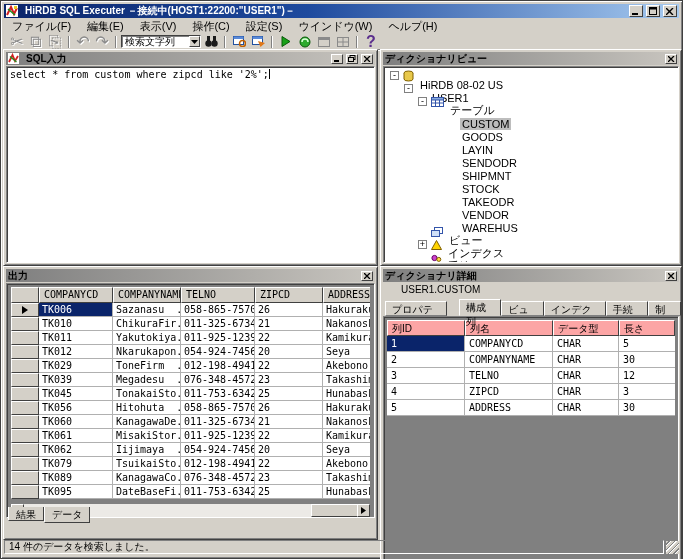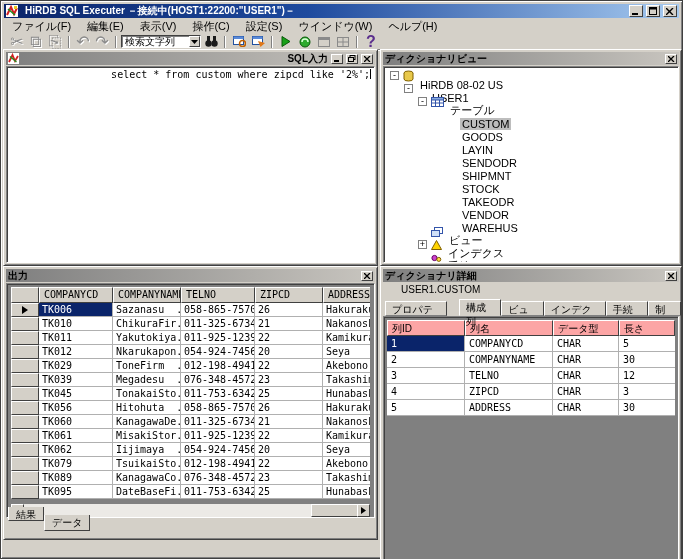--- a/index.html
+++ b/index.html
@@ -39,21 +39,21 @@
     border-color:#fff #404040 #404040 #fff; box-shadow:inset 1px 1px 0 #d4d0c8, inset -1px -1px 0 #808080; }
   .ptitle { position:absolute; left:2px; top:2px; right:2px; height:13px;
     background:linear-gradient(90deg,#7f7f7f,#c8c5bf); display:flex; align-items:center;
     gap:3px; padding:0 2px; font-size:10px; font-weight:bold; color:#000; }
   .ptitle .pt { flex:1; white-space:nowrap; overflow:hidden; }
   .pbtn { width:12px; height:10px; background:#d4d0c8; border:1px solid;
     border-color:#fff #404040 #404040 #fff; display:flex; align-items:center; justify-content:center; flex:none; }
   .sunken { background:#fff; border:1px solid; border-color:#808080 #fff #fff #808080;
     box-shadow:inset 1px 1px 0 #404040; }
 
-  #sql-panel  { left:2px;   top:48px;  width:375px; height:217px;text-align:right; }
+  #sql-panel  { left:2px;   top:48px;  width:375px; height:217px; }
   #dict-panel { left:379px; top:48px;  width:302px; height:217px; }
   #out-panel  { left:2px;   top:265px; width:375px; height:274px; }
   #det-panel  { left:379px; top:265px; width:302px; height:338px; }
 
   .sqlbody { position:absolute; left:2px; top:16px; right:2px; bottom:2px;
     font-family:"DejaVu Sans Mono", monospace; font-size:10px; padding:2px 3px; overflow:hidden; }
   .caret { display:inline-block; width:1px; height:10px; background:#000; vertical-align:-1px; }
 
   
   .treebody { position:absolute; left:2px; top:16px; right:2px; bottom:2px; overflow:hidden;
@@ -89,21 +89,21 @@
   .sarrow { position:absolute; top:0; width:13px; height:13px; background:#d4d0c8; border:1px solid;
     border-color:#fff #404040 #404040 #fff; display:flex; align-items:center; justify-content:center; }
   .sarrow.left{left:0} .sarrow.right{right:0}
   .sthumb { position:absolute; top:0; height:13px; background:#d4d0c8; border:1px solid;
     border-color:#fff #404040 #404040 #fff; }
 
   
   .outtabs { position:absolute; left:4px; bottom:16px; height:16px; display:flex; align-items:flex-start;justify-content:center; }
   .btab { font-size:10px; padding:1px 7px 2px; background:#d4d0c8; border:1px solid;
     border-color:#808080 #404040 #404040 #fff; border-top:none; height:14px; }
-  .btab.active { height:16px; border-color:#fff #404040 #404040 #fff; position:relative; z-index:2;margin-top:8px; }
+  .btab.active { height:16px; border-color:#fff #404040 #404040 #fff; position:relative; z-index:2; }
 
   
   .detlabel { position:absolute; left:20px; top:17px; font-size:10px; }
   .dettabs { position:absolute; left:4px; top:32px; height:17px; display:flex; align-items:flex-end; }
   .ttab { font-size:10px; padding:1px 6px 2px; background:#d4d0c8; border:1px solid;
     border-color:#fff #404040 #808080 #fff; height:15px; }
   .ttab.active { height:17px; border-bottom-color:#d4d0c8; position:relative; z-index:2;margin-left:12px; }
   .detbody { position:absolute; left:2px; top:49px; right:2px; bottom:21px; overflow:hidden; background:#808080; }
   .detgrid { position:absolute; left:3px; top:3px; right:3px; bottom:13px; background:#808080; overflow:hidden; }
   .dh { background:#fca5a5; border:1px solid; border-color:#fff #404040 #404040 #fff;
@@ -583,14 +583,18 @@
         <span class="sthumb" style="left:200px;width:70px"></span>
         <span class="sarrow right">
             <svg width="5" height="7">
               <polygon points="0,0 5,3.5 0,7" fill="#000"></polygon>
             </svg>
           </span>
       </div>
     </div>
   </div>
 
+  <div class="statusbar">
+    <div class="statusfield">14 件のデータを検索しました。</div>
+    <div class="grip"></div>
+  </div>
 
 </div>
 
 </body></html>

